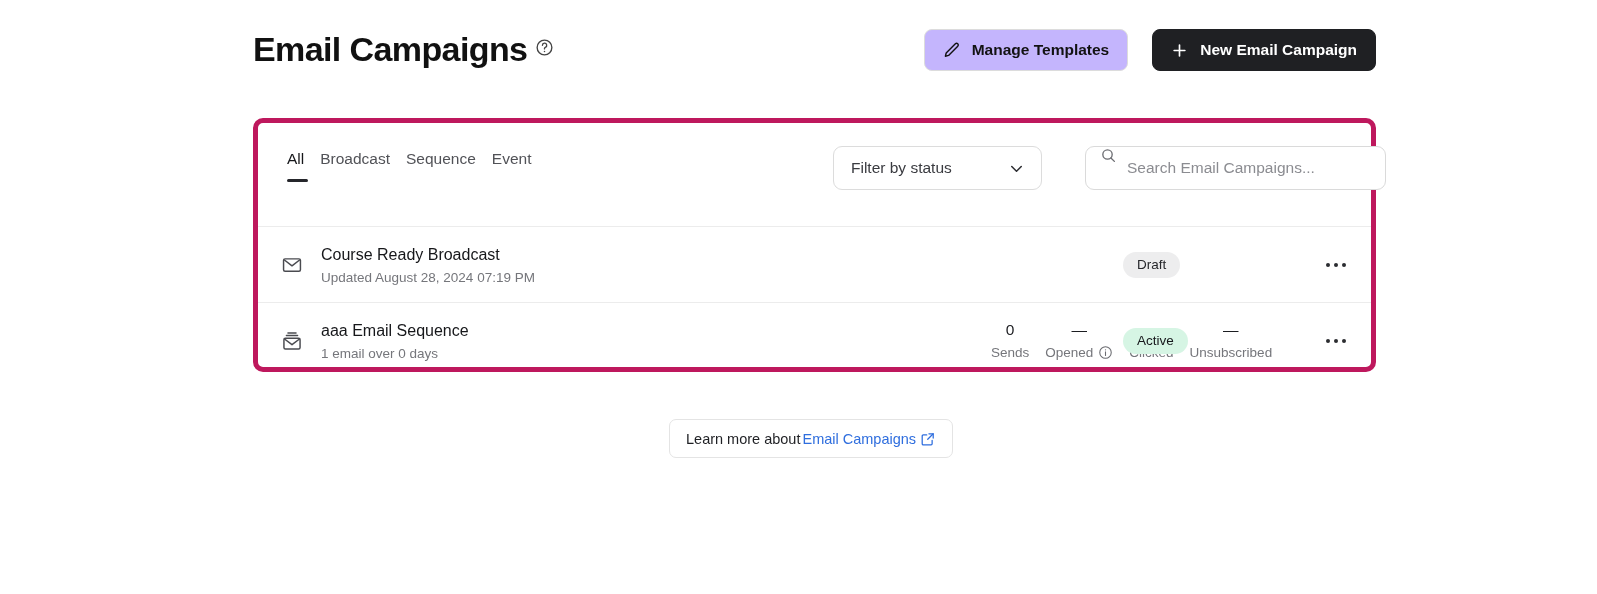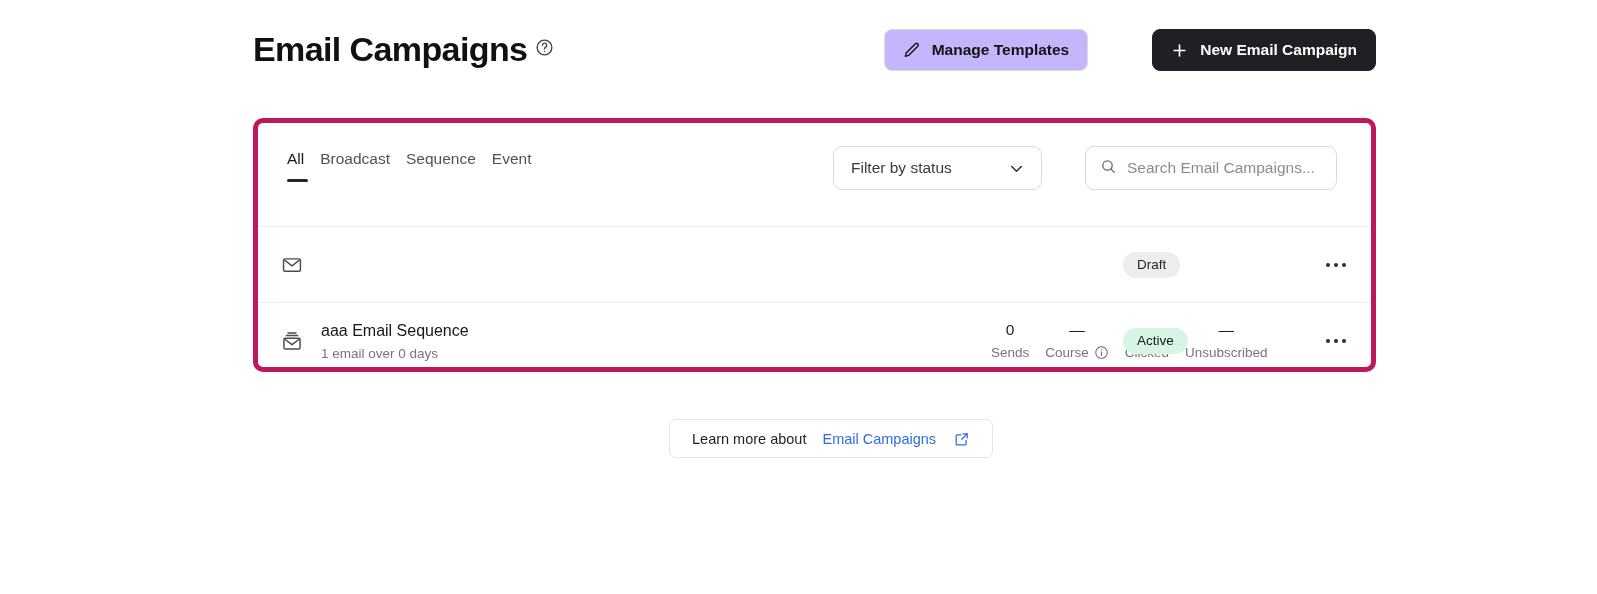--- a/index.html
+++ b/index.html
@@ -80,21 +80,20 @@
     background: #c4b5fd;
     border: 1px solid #dcdcdc;
     color: #121212;
     padding: 0 18px 0 17px;
   }
   .btn-primary {
     background: #1f2023;
     border: 1px solid #1f2023;
     color: #ffffff;
     padding: 0 18px 0 17px;
-    margin-left: 40px;
   }
   .btn svg { display: block; }
 
   
   .card {
     position: absolute;
     left: 253px;
     top: 108px;
     width: 1123px;
     height: 254px;
@@ -160,27 +159,26 @@
     font-size: 15.5px;
     color: #3a3b40;
     white-space: nowrap;
   }
   .chev { display: block; color: #2c2d31; }
 
   .search-box {
     position: absolute;
     left: 827px;
     top: 23px;
-    width: 252px;
+    width: 301px;
     height: 44px;
     border: 1px solid #dadada;
     border-radius: 9px;
     box-sizing: border-box;
     display: flex;
-    align-items: center;
     gap: 10px;
     padding: 0 14px 0 14px;
     background: #ffffff;
   }
   .search-box svg { flex: none; color: #6c6d72; }
   .search-input {
     flex: 1 1 auto;
     border: none;
     outline: none;
     background: transparent;
@@ -307,27 +305,27 @@
     background: #2b2c30;
     display: block;
   }
 
   
   .learn-more {
     position: absolute;
     left: 669px;
     top: 409px;
     height: 39px;
-    padding: 0 22px;
+    padding: 0 16px;
     border: 1px solid #e4e4e4;
     border-radius: 7px;
     background: #ffffff;
     display: inline-flex;
     align-items: center;
-    gap: 16px;
+    gap: 2px;
     box-sizing: border-box;
     cursor: pointer;
   }
   .lm-text {
     font-size: 14.5px;
     color: #1f2024;
     white-space: nowrap;
   }
   .lm-link {
     font-size: 14.5px;
@@ -414,20 +412,24 @@
       </div>
     </div>
 
     <div class="row">
       <div class="row-icon">
         <svg width="22" height="22" viewBox="0 0 24 24" fill="none" stroke="currentColor" stroke-width="1.6" stroke-linejoin="round">
           <rect x="2.8" y="5.3" width="18.4" height="13.4" rx="1.6"></rect>
           <path d="M3.4 6.3l8.6 6.6 8.6-6.6"></path>
         </svg>
       </div>
+      <div class="row-text">
+        <div class="row-title">Course Ready Broadcast</div>
+        <div class="row-sub">Updated August 28, 2024 07:19 PM</div>
+      </div>
       <div class="badge badge-draft">Draft</div>
       <div class="row-menu">
         <i></i>
         <i></i>
         <i></i>
       </div>
     </div>
 
     <div class="row">
       <div class="row-icon">
@@ -446,21 +448,21 @@
       <div class="stats">
         <div class="stat">
           <div class="stat-value">0</div>
           <div class="stat-label-row">
             <span class="stat-label">Sends</span>
           </div>
         </div>
         <div class="stat">
           <div class="stat-value">—</div>
           <div class="stat-label-row">
-            <span class="stat-label">Course</span>
+            <span class="stat-label">Opened</span>
             <span>
               <svg class="info-icon" width="15" height="15" viewBox="0 0 24 24" fill="none" stroke="currentColor" stroke-width="1.7">
                 <circle cx="12" cy="12" r="9.2"></circle>
                 <path d="M12 11v5.6" stroke-linecap="round"></path>
                 <circle cx="12" cy="7.7" r="1" fill="currentColor" stroke="none"></circle>
               </svg>
             </span>
           </div>
         </div>
         <div class="stat">

